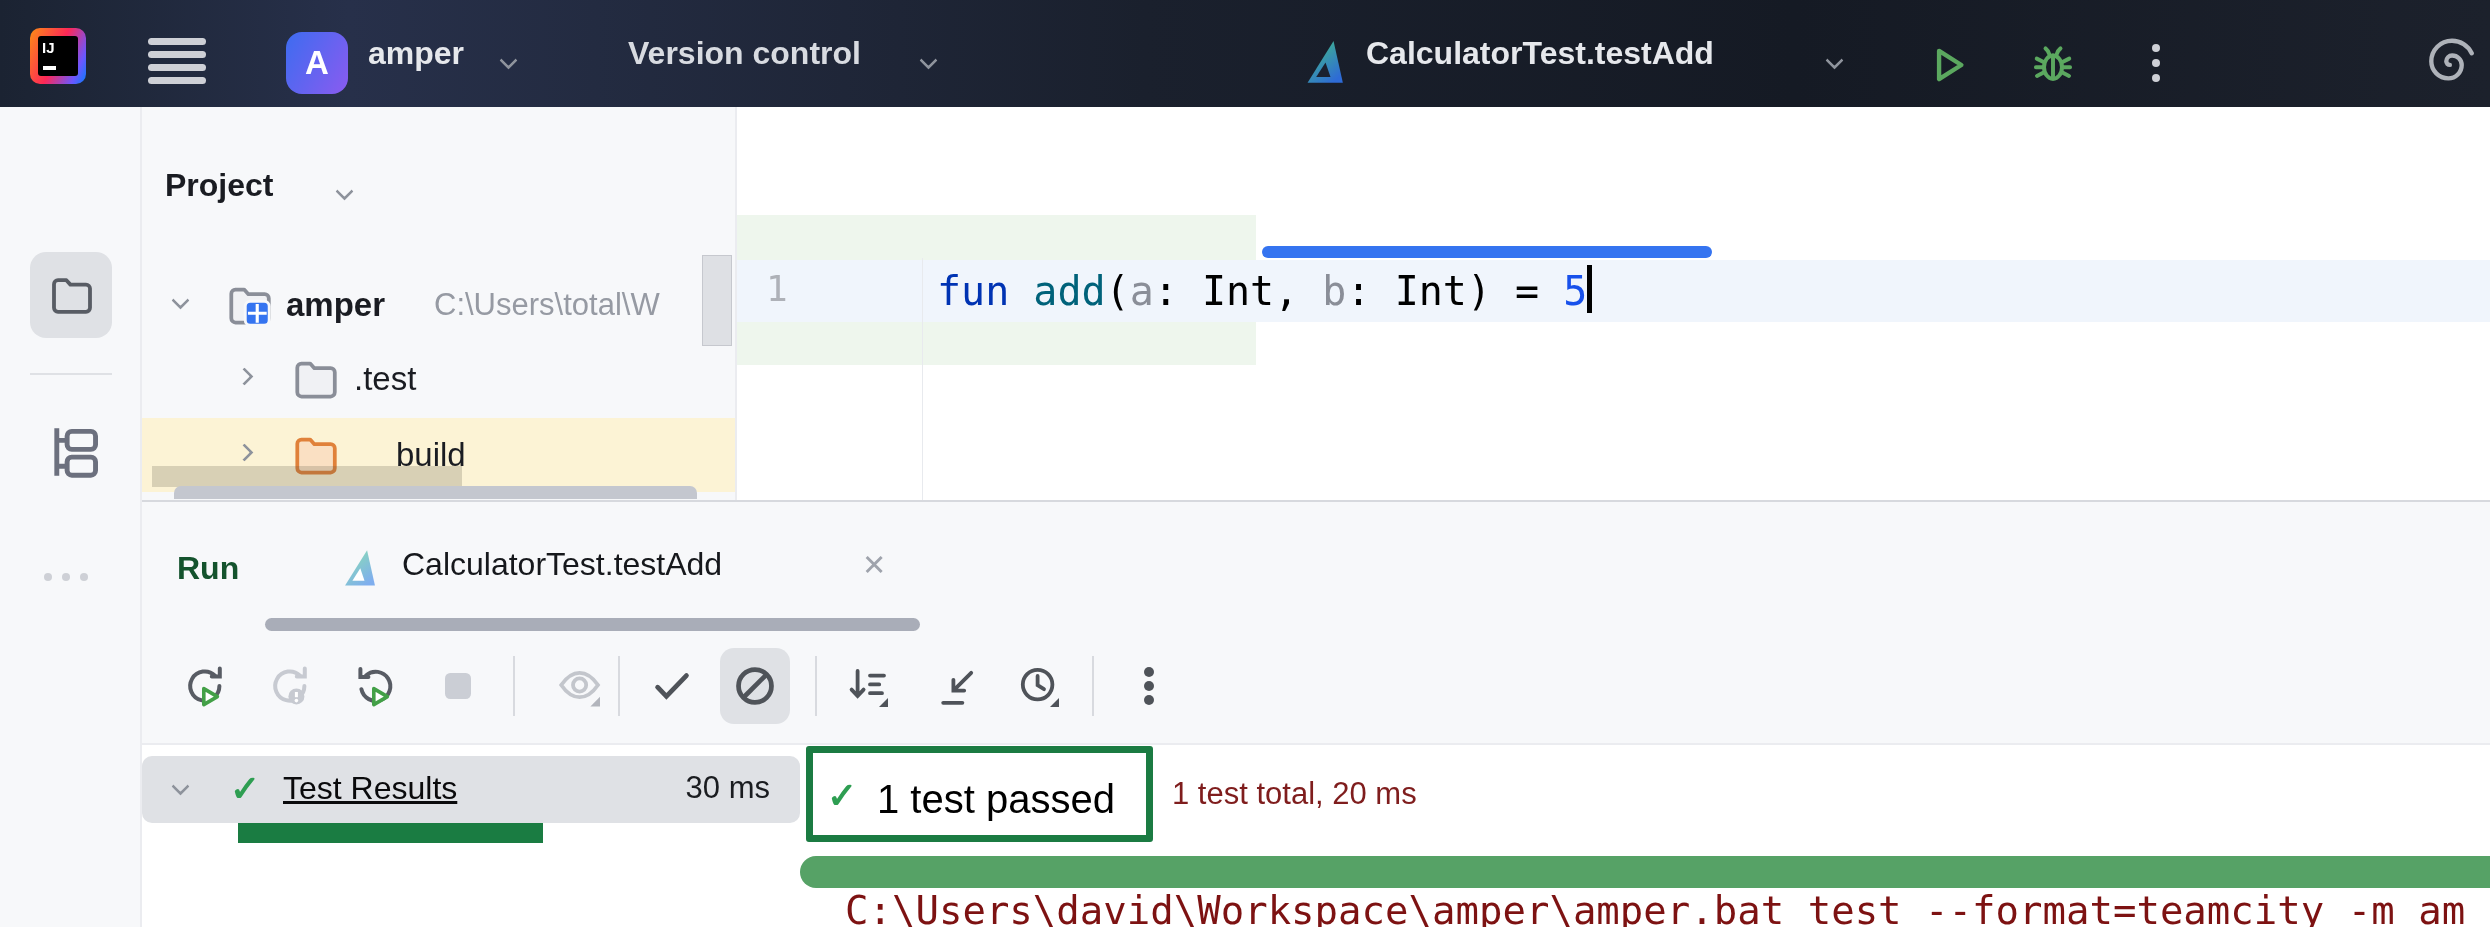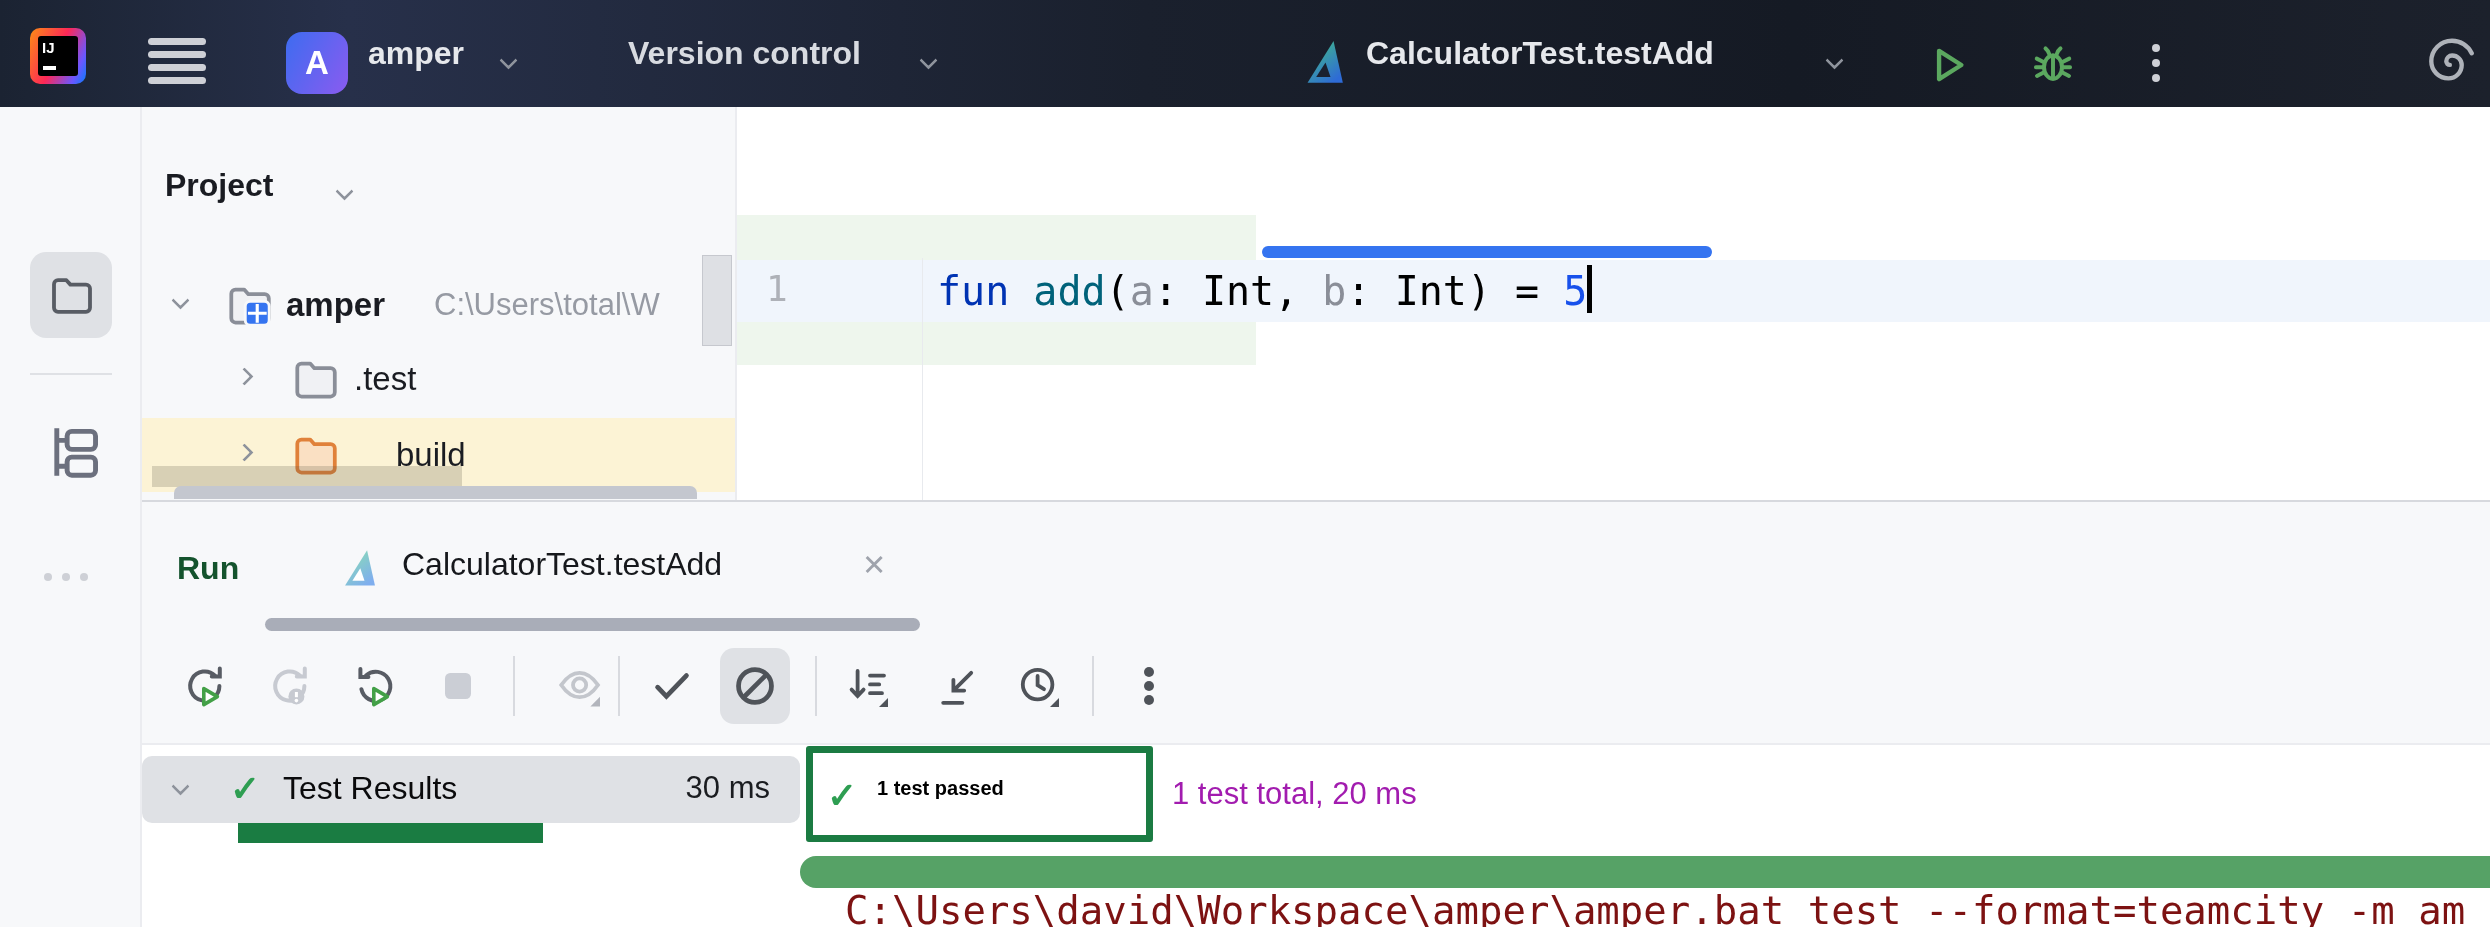--- a/index.html
+++ b/index.html
@@ -59,21 +59,21 @@
   .tb-ico { position:absolute; top:662px; width:48px; height:48px; }
   .res-hdiv { position:absolute; left:142px; top:743px; width:2348px; height:2px; background:#ebecf0; }
   .res-area { position:absolute; left:142px; top:745px; width:2348px; height:182px; background:#fff; }
   .sel-row { position:absolute; left:0px; top:11px; width:658px; height:67px; background:#dfe1e5; border-radius:10px; }
   .green-bar-anno { position:absolute; left:96px; top:78px; width:305px; height:20px; background:#1a7c42; }
   .pass-box { position:absolute; left:664px; top:1px; width:347px; height:96px; border:7px solid #1b7b42; border-radius:3px; background:#fff; }
   .progress { position:absolute; left:658px; top:111px; width:1690px; height:32px; background:#56a266; border-radius:16px 0 0 16px; }
   .console { position:absolute; left:703px; top:146px; width:1645px; height:40px; overflow:hidden;
              font-size:39px; line-height:40px; color:#7d1212; white-space:nowrap; }
   .check { color:#2e9e52; font-weight:bold; }
-  .gray-sum { color:#a21caf;text-align:center; }
+  .gray-sum { color:#7f1d1d;text-align:center; }
   svg { display:block; }
 </style>
 </head>
 <body>
 
 <div class="app">
 
   <div class="hdr">
     <div class="abs ij-logo">
       <div class="ij-inner">IJ<span class="ij-bar"></span></div>
@@ -326,28 +326,28 @@
         <circle cx="12" cy="19" r="2.5"></circle>
     </svg>
   </div>
 
   <div class="res-hdiv"></div>
   <div class="res-area">
 
     <div class="sel-row">
       <span class="abs chev" style="left:32px; top:24px;"></span>
       <span class="abs check" style="left:88px; top:12px; font-size:36px;">✓</span>
-      <span class="abs" style="left:141px; top:14px; font-size:32px; color:#0a0a0c;">Test Results</span>
+      <span class="abs" style="left:141px; top:14px; font-size:32px; color:#0a0a0c;text-decoration:underline;">Test Results</span>
       <span class="abs" style="right:30px; top:14px; font-size:31px; color:#1a1c20;">30 ms</span>
     </div>
     <div class="green-bar-anno"></div>
 
     <div class="pass-box">
       <span class="abs check" style="left:14px; top:22px; font-size:36px;">✓</span>
-      <span class="abs" style="left:64px; top:24px; font-size:20px; color:#000; white-space:nowrap;font-weight:bold;">1 test passed</span>
+      <span class="abs" style="left:64px; top:24px; font-size:40px; color:#000; white-space:nowrap;">1 test passed</span>
     </div>
     <span class="abs gray-sum" style="left:1030px; top:31px; font-size:31px; white-space:nowrap;">1 test total, 20 ms</span>
 
     <div class="progress"></div>
     <div class="console mono">C:\Users\david\Workspace\amper\amper.bat test --format=teamcity -m am</div>
   </div>
 
 </div>
 
 </body></html>

